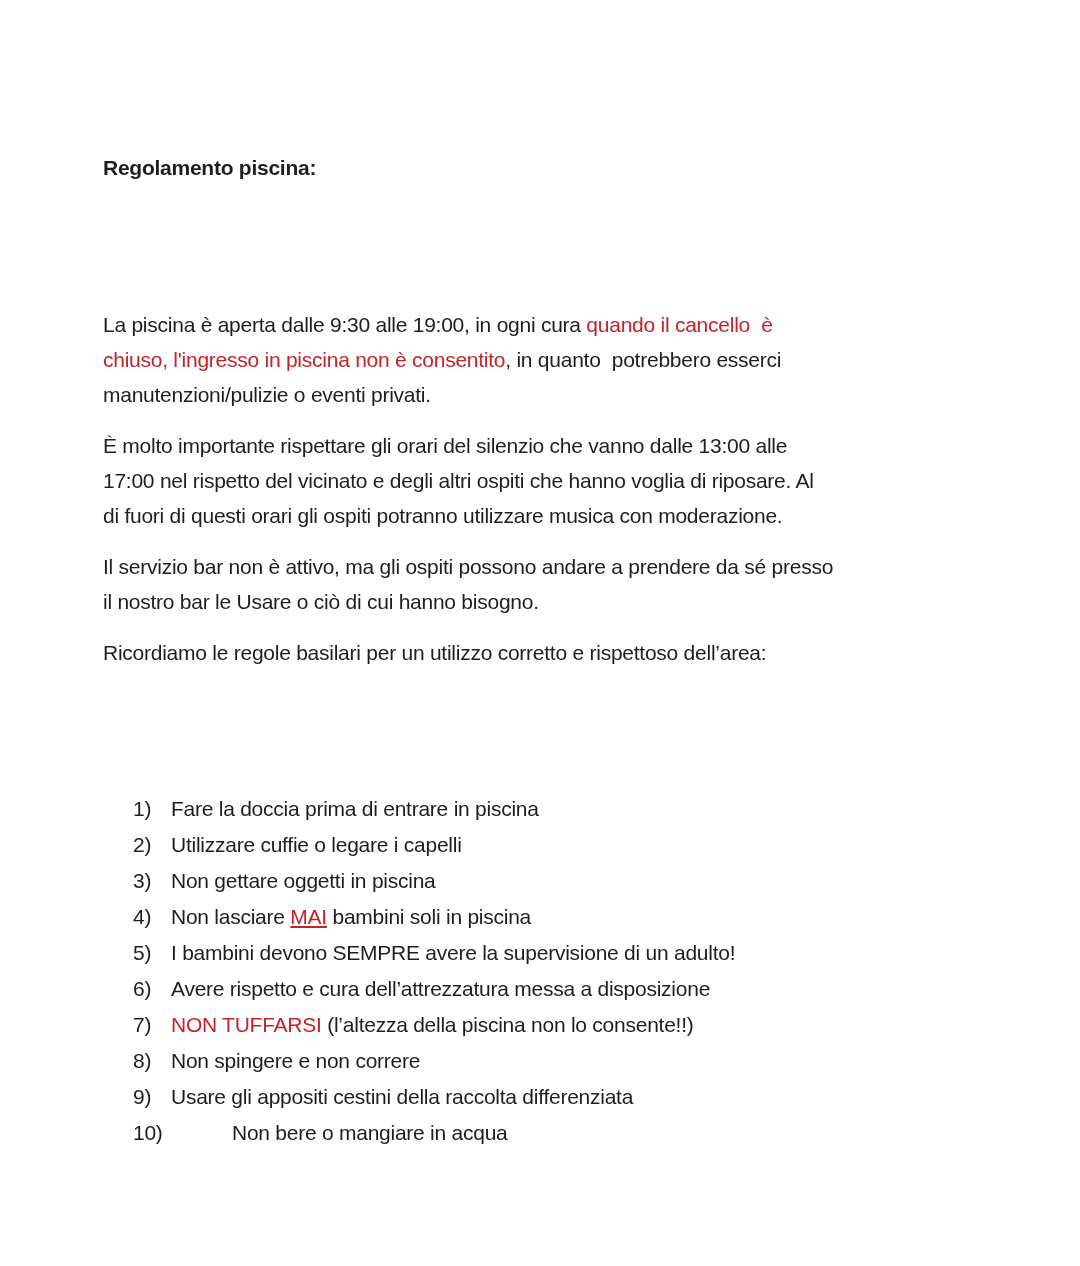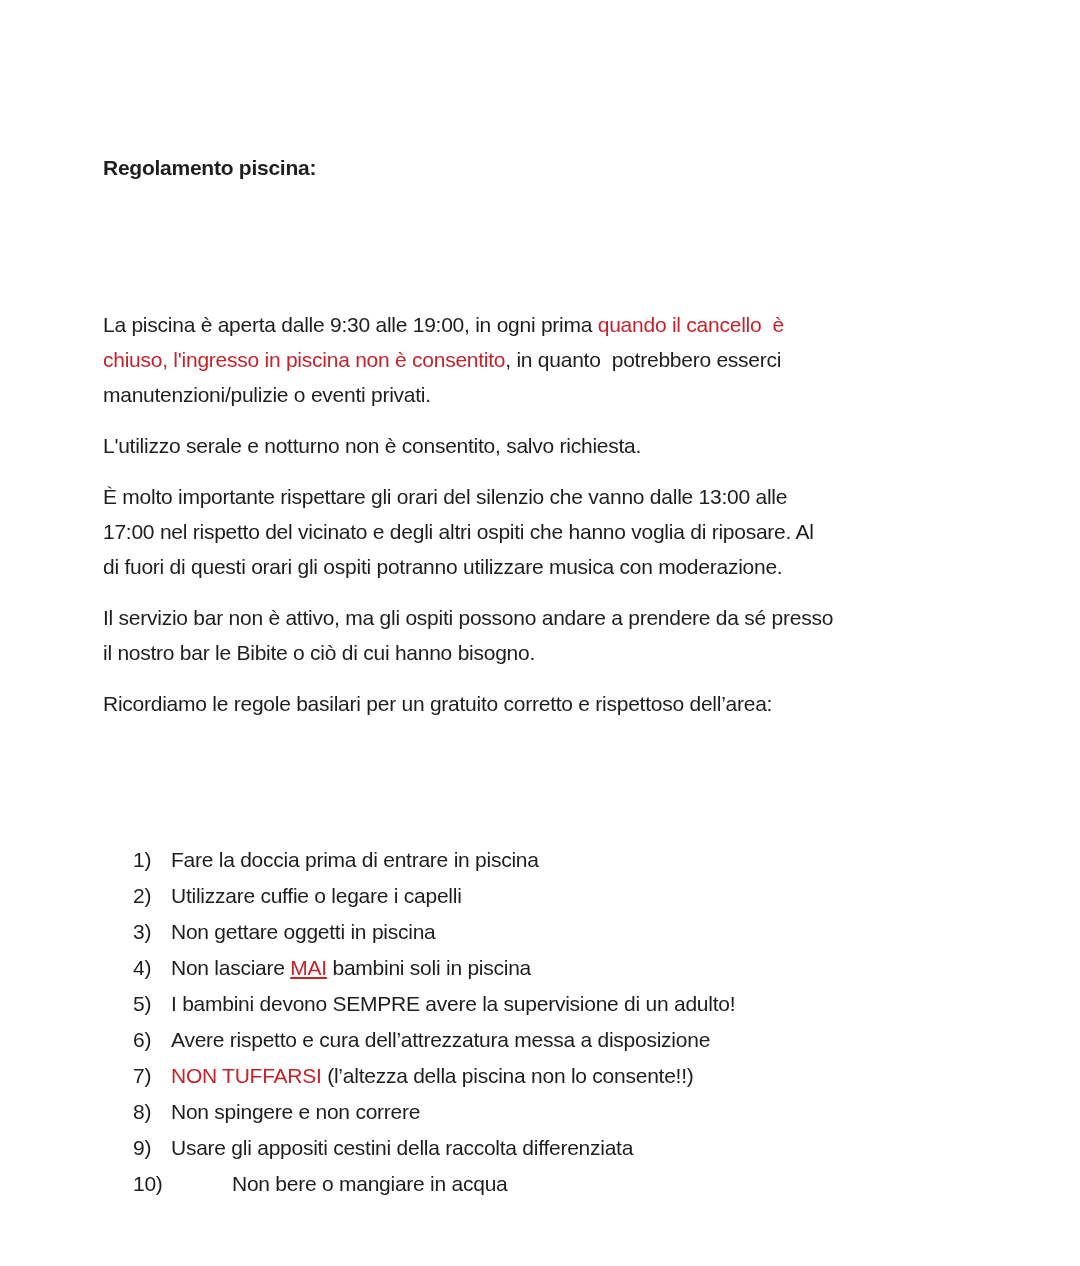--- a/index.html
+++ b/index.html
@@ -56,24 +56,24 @@
   .r{color:var(--red);}
   .u{text-decoration:underline;margin-top:39px;}
 </style>
 </head>
 <body>
 
 <div class="doc">
   <div class="doc-inner">
     <div class="heading">Regolamento piscina:</div>
 
-    <div id="intro-container"><div class="para"><span class="b ">La piscina è aperta dalle 9:30 alle 19:00</span><span class="">, in ogni prima </span><span class="b r ">quando il cancello  è
+    <div id="intro-container"><div class="para"><span class="b ">La piscina è aperta dalle 9:30 alle 19:00</span><span class="">, in ogni cura </span><span class="b r ">quando il cancello  è
 chiuso, l'ingresso in piscina non è consentito</span><span class="">, in quanto  potrebbero esserci
-manutenzioni/pulizie o eventi privati.</span></div><div class="para"><span class="">L'utilizzo serale e notturno non è consentito, salvo richiesta.</span></div><div class="para"><span class="">È molto importante rispettare gli orari del silenzio che vanno dalle 13:00 alle
+manutenzioni/pulizie o eventi privati.</span></div><div class="para"><span class="">È molto importante rispettare gli orari del silenzio che vanno dalle 13:00 alle
 17:00 nel rispetto del vicinato e degli altri ospiti che hanno voglia di riposare. Al
 di fuori di questi orari gli ospiti potranno utilizzare musica con moderazione.</span></div><div class="para"><span class="">Il servizio bar non è attivo, ma gli ospiti possono andare a prendere da sé presso
-il nostro bar le Bibite o ciò di cui hanno bisogno.</span></div><div class="para"><span class="">Ricordiamo le regole basilari per un gratuito corretto e rispettoso dell’area:</span></div></div>
+il nostro bar le Usare o ciò di cui hanno bisogno.</span></div><div class="para"><span class="">Ricordiamo le regole basilari per un utilizzo corretto e rispettoso dell’area:</span></div></div>
 
     <div class="list" id="list-container"><div class="item"><span class="num b">1)</span><span class="item-text"><span class="b ">Fare la doccia prima di entrare in piscina</span></span></div><div class="item"><span class="num">2)</span><span class="item-text"><span class="">Utilizzare cuffie o legare i capelli</span></span></div><div class="item"><span class="num">3)</span><span class="item-text"><span class="">Non gettare oggetti in piscina</span></span></div><div class="item"><span class="num b">4)</span><span class="item-text"><span class="b ">Non lasciare </span><span class="b r u">MAI</span><span class="b "> bambini soli in piscina</span></span></div><div class="item"><span class="num">5)</span><span class="item-text"><span class="">I bambini devono </span><span class="b ">SEMPRE</span><span class=""> avere la supervisione di un adulto!</span></span></div><div class="item"><span class="num b">6)</span><span class="item-text"><span class="b ">Avere rispetto e cura dell’attrezzatura messa a disposizione</span></span></div><div class="item"><span class="num">7)</span><span class="item-text"><span class="b r ">NON TUFFARSI</span><span class=""> (l’altezza della piscina non lo consente!!)</span></span></div><div class="item"><span class="num">8)</span><span class="item-text"><span class="">Non spingere e non correre</span></span></div><div class="item"><span class="num">9)</span><span class="item-text"><span class="">Usare gli appositi cestini della raccolta differenziata</span></span></div><div class="item"><span class="num wide">10)</span><span class="item-text"><span class="">Non bere o mangiare in acqua</span></span></div></div>
 
     
   </div>
 </div>
 
 </body></html>

